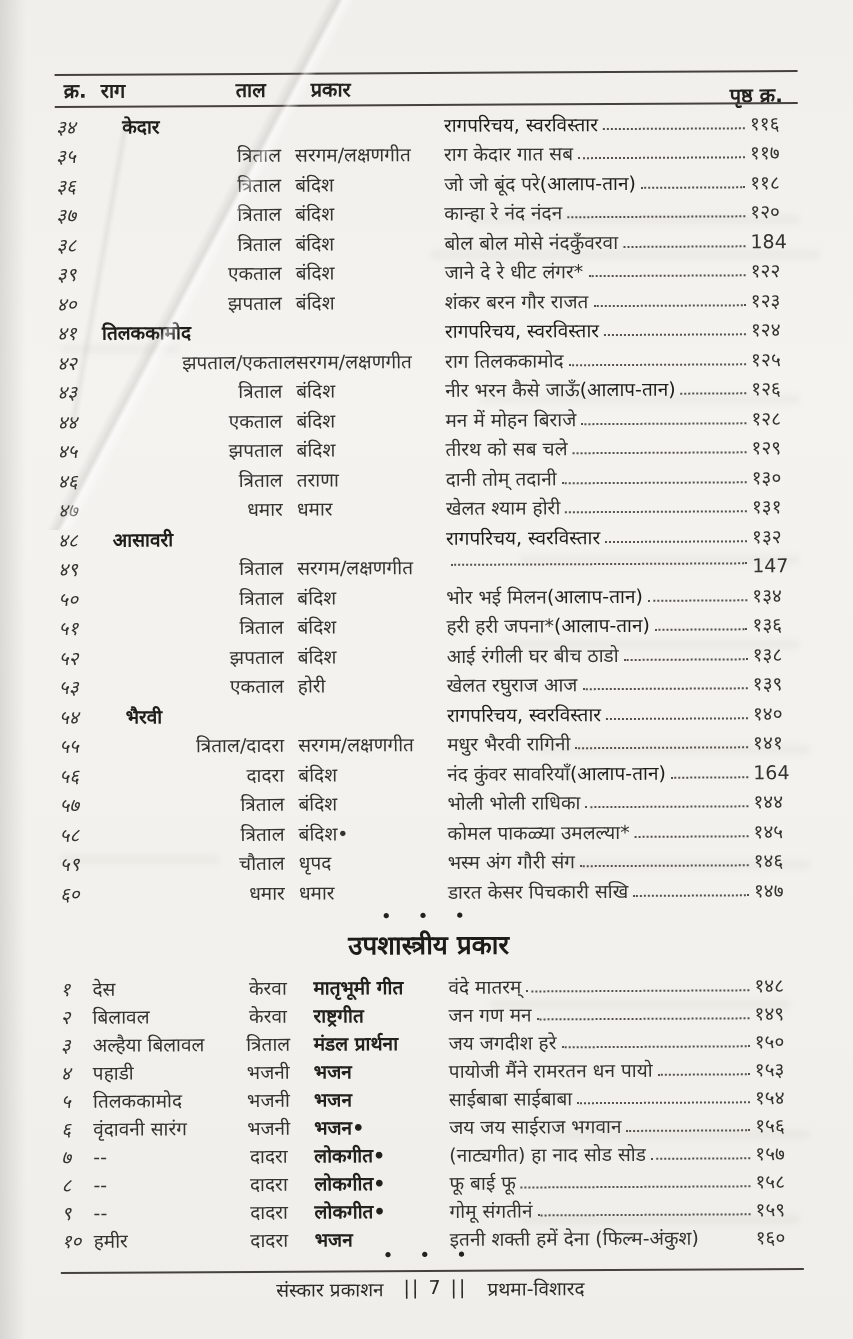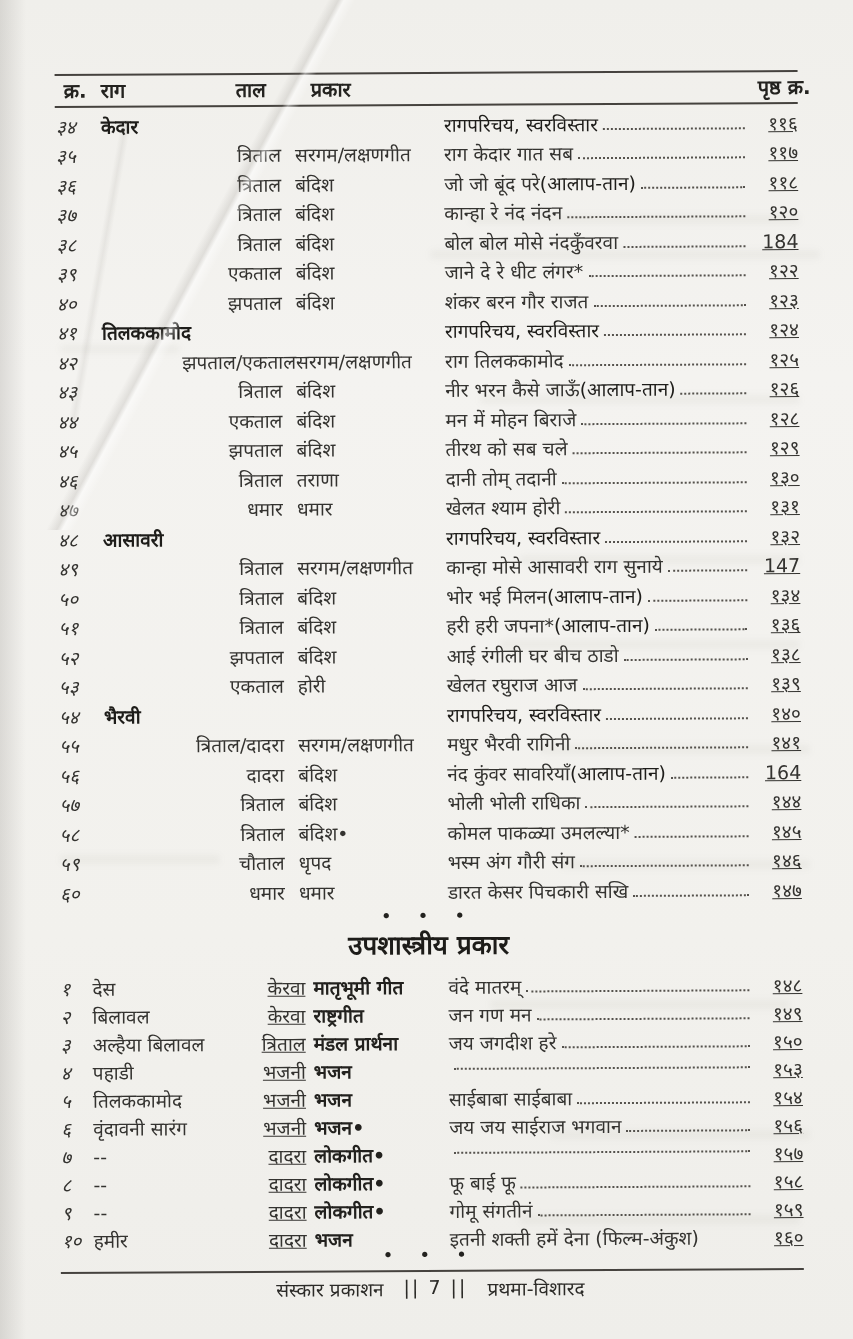--- a/index.html
+++ b/index.html
@@ -16,47 +16,47 @@
         background:linear-gradient(118deg,transparent 47.6%,rgba(120,115,108,.16) 49.3%,rgba(255,255,255,.5) 50.2%,transparent 52%);}
   .crease2{left:-10px;top:120px;width:220px;height:300px;
         background:linear-gradient(100deg,transparent 48%,rgba(120,115,108,.10) 50%,transparent 52%);}
   .ghost{position:absolute;background:rgba(110,105,98,.055);filter:blur(3px);border-radius:4px;pointer-events:none;}
   .tilt{position:absolute;inset:0;transform:rotate(-0.3deg);transform-origin:50% 40%;}
   .rule{position:absolute;left:57px;width:743px;height:2px;background:#45423e;}
   .rule-h1{top:72px;} .rule-h2{top:104px;} .rule-f{top:1270px;}
   .hlabel{position:absolute;top:74px;height:30px;line-height:30px;
         font-weight:700;font-size:20px;color:#23221f;white-space:nowrap;}
   .h-num{left:66px;} .h-raga{left:103px;} .h-taal{left:238px;} .h-prakar{left:313px;}
-  .h-page{right:40px;}
+  .h-page{right:68px;margin-top:8px;}
   .rows{position:absolute;left:0;right:0;}
   .rows1{top:111px;}
   .rows2{top:974px;}
   .row{display:flex;align-items:center;padding-left:58px;padding-right:53px;
         font-size:19px;color:#343330;}
   .rows1 .row{height:29.5px;}
   .rows2 .row{height:28px;}
   .row span{line-height:1.25;}
   .c-num{width:45px;flex:none;font-style:italic;}
   .c-raga{flex:none;white-space:nowrap;overflow:visible;}
   .rows1 .c-num{width:45px;}
-  .rows1 .c-raga{width:80px;font-weight:700;color:#1e1d1a;}
+  .rows1 .c-raga{width:80px;font-weight:700;color:#1e1d1a;text-align:center;}
   .rows1 .c-taal{width:100px;flex:none;text-align:right;white-space:nowrap;}
   .rows1 .c-prakar{width:163px;flex:none;box-sizing:border-box;padding-left:14px;white-space:nowrap;}
   .rows2 .c-num{width:32px;}
   .rows2 .c-raga{width:138px;}
-  .rows2 .c-taal{width:75px;flex:none;text-align:right;white-space:nowrap;text-decoration:underline;}
+  .rows2 .c-taal{width:75px;flex:none;text-align:center;white-space:nowrap;}
   .rows2 .c-prakar{width:143px;flex:none;box-sizing:border-box;padding-left:8px;
         white-space:nowrap;font-weight:700;color:#22211e;}
   .c-title{flex:1;display:flex;align-items:center;min-width:0;}
   .c-title .t1{white-space:nowrap;}
   .c-title .tb{white-space:nowrap;font-weight:400;color:#1e1d1a;}
   .leader{flex:1;min-width:6px;border-bottom:2px dotted #55524d;
         align-self:flex-end;margin:0 5px 7px 5px;}
   .leader.off{border-bottom:none;}
-  .c-page{width:48px;flex:none;text-align:right;white-space:nowrap;text-decoration:underline;}
+  .c-page{width:48px;flex:none;white-space:nowrap;}
   .dots-sep{position:absolute;left:0;width:100%;text-align:center;
         font-size:15px;font-weight:700;letter-spacing:11px;color:#23221f;}
   .sep-mid{top:907px;} .sep-bot{top:1246px;}
   .section-heading{position:absolute;left:0;width:100%;top:926px;text-align:center;
         font-size:26px;font-weight:700;color:#1d1c19;}
   .footer{position:absolute;top:1276px;left:0;width:100%;display:flex;
         justify-content:center;gap:20px;font-size:19px;color:#2c2b28;}
   .footer .badge{letter-spacing:2px;}
 </style>
 </head>
@@ -269,21 +269,20 @@
             <span class="leader"></span>
           </div>
           <span class="c-page">१३२</span>
         </div>
         <div class="row">
           <span class="c-num">४९</span>
           <span class="c-raga"></span>
           <span class="c-taal">त्रिताल</span>
           <span class="c-prakar">सरगम/लक्षणगीत</span>
           <div class="c-title">
-            <span class="t1">कान्हा मोसे आसावरी राग सुनाये</span>
             <span class="tb"></span>
             <span class="leader"></span>
           </div>
           <span class="c-page">147</span>
         </div>
         <div class="row">
           <span class="c-num">५०</span>
           <span class="c-raga"></span>
           <span class="c-taal">त्रिताल</span>
           <span class="c-prakar">बंदिश</span>
@@ -455,20 +454,21 @@
             <span class="leader"></span>
           </div>
           <span class="c-page">१५०</span>
         </div>
         <div class="row">
           <span class="c-num">४</span>
           <span class="c-raga">पहाडी</span>
           <span class="c-taal">भजनी</span>
           <span class="c-prakar">भजन</span>
           <div class="c-title">
+            <span class="t1">पायोजी मैंने रामरतन धन पायो</span>
             <span class="tb"></span>
             <span class="leader"></span>
           </div>
           <span class="c-page">१५३</span>
         </div>
         <div class="row">
           <span class="c-num">५</span>
           <span class="c-raga">तिलककामोद</span>
           <span class="c-taal">भजनी</span>
           <span class="c-prakar">भजन</span>
@@ -490,20 +490,21 @@
             <span class="leader"></span>
           </div>
           <span class="c-page">१५६</span>
         </div>
         <div class="row">
           <span class="c-num">७</span>
           <span class="c-raga">--</span>
           <span class="c-taal">दादरा</span>
           <span class="c-prakar">लोकगीत•</span>
           <div class="c-title">
+            <span class="t1">(नाट्यगीत) हा नाद सोड सोड</span>
             <span class="tb"></span>
             <span class="leader"></span>
           </div>
           <span class="c-page">१५७</span>
         </div>
         <div class="row">
           <span class="c-num">८</span>
           <span class="c-raga">--</span>
           <span class="c-taal">दादरा</span>
           <span class="c-prakar">लोकगीत•</span>

